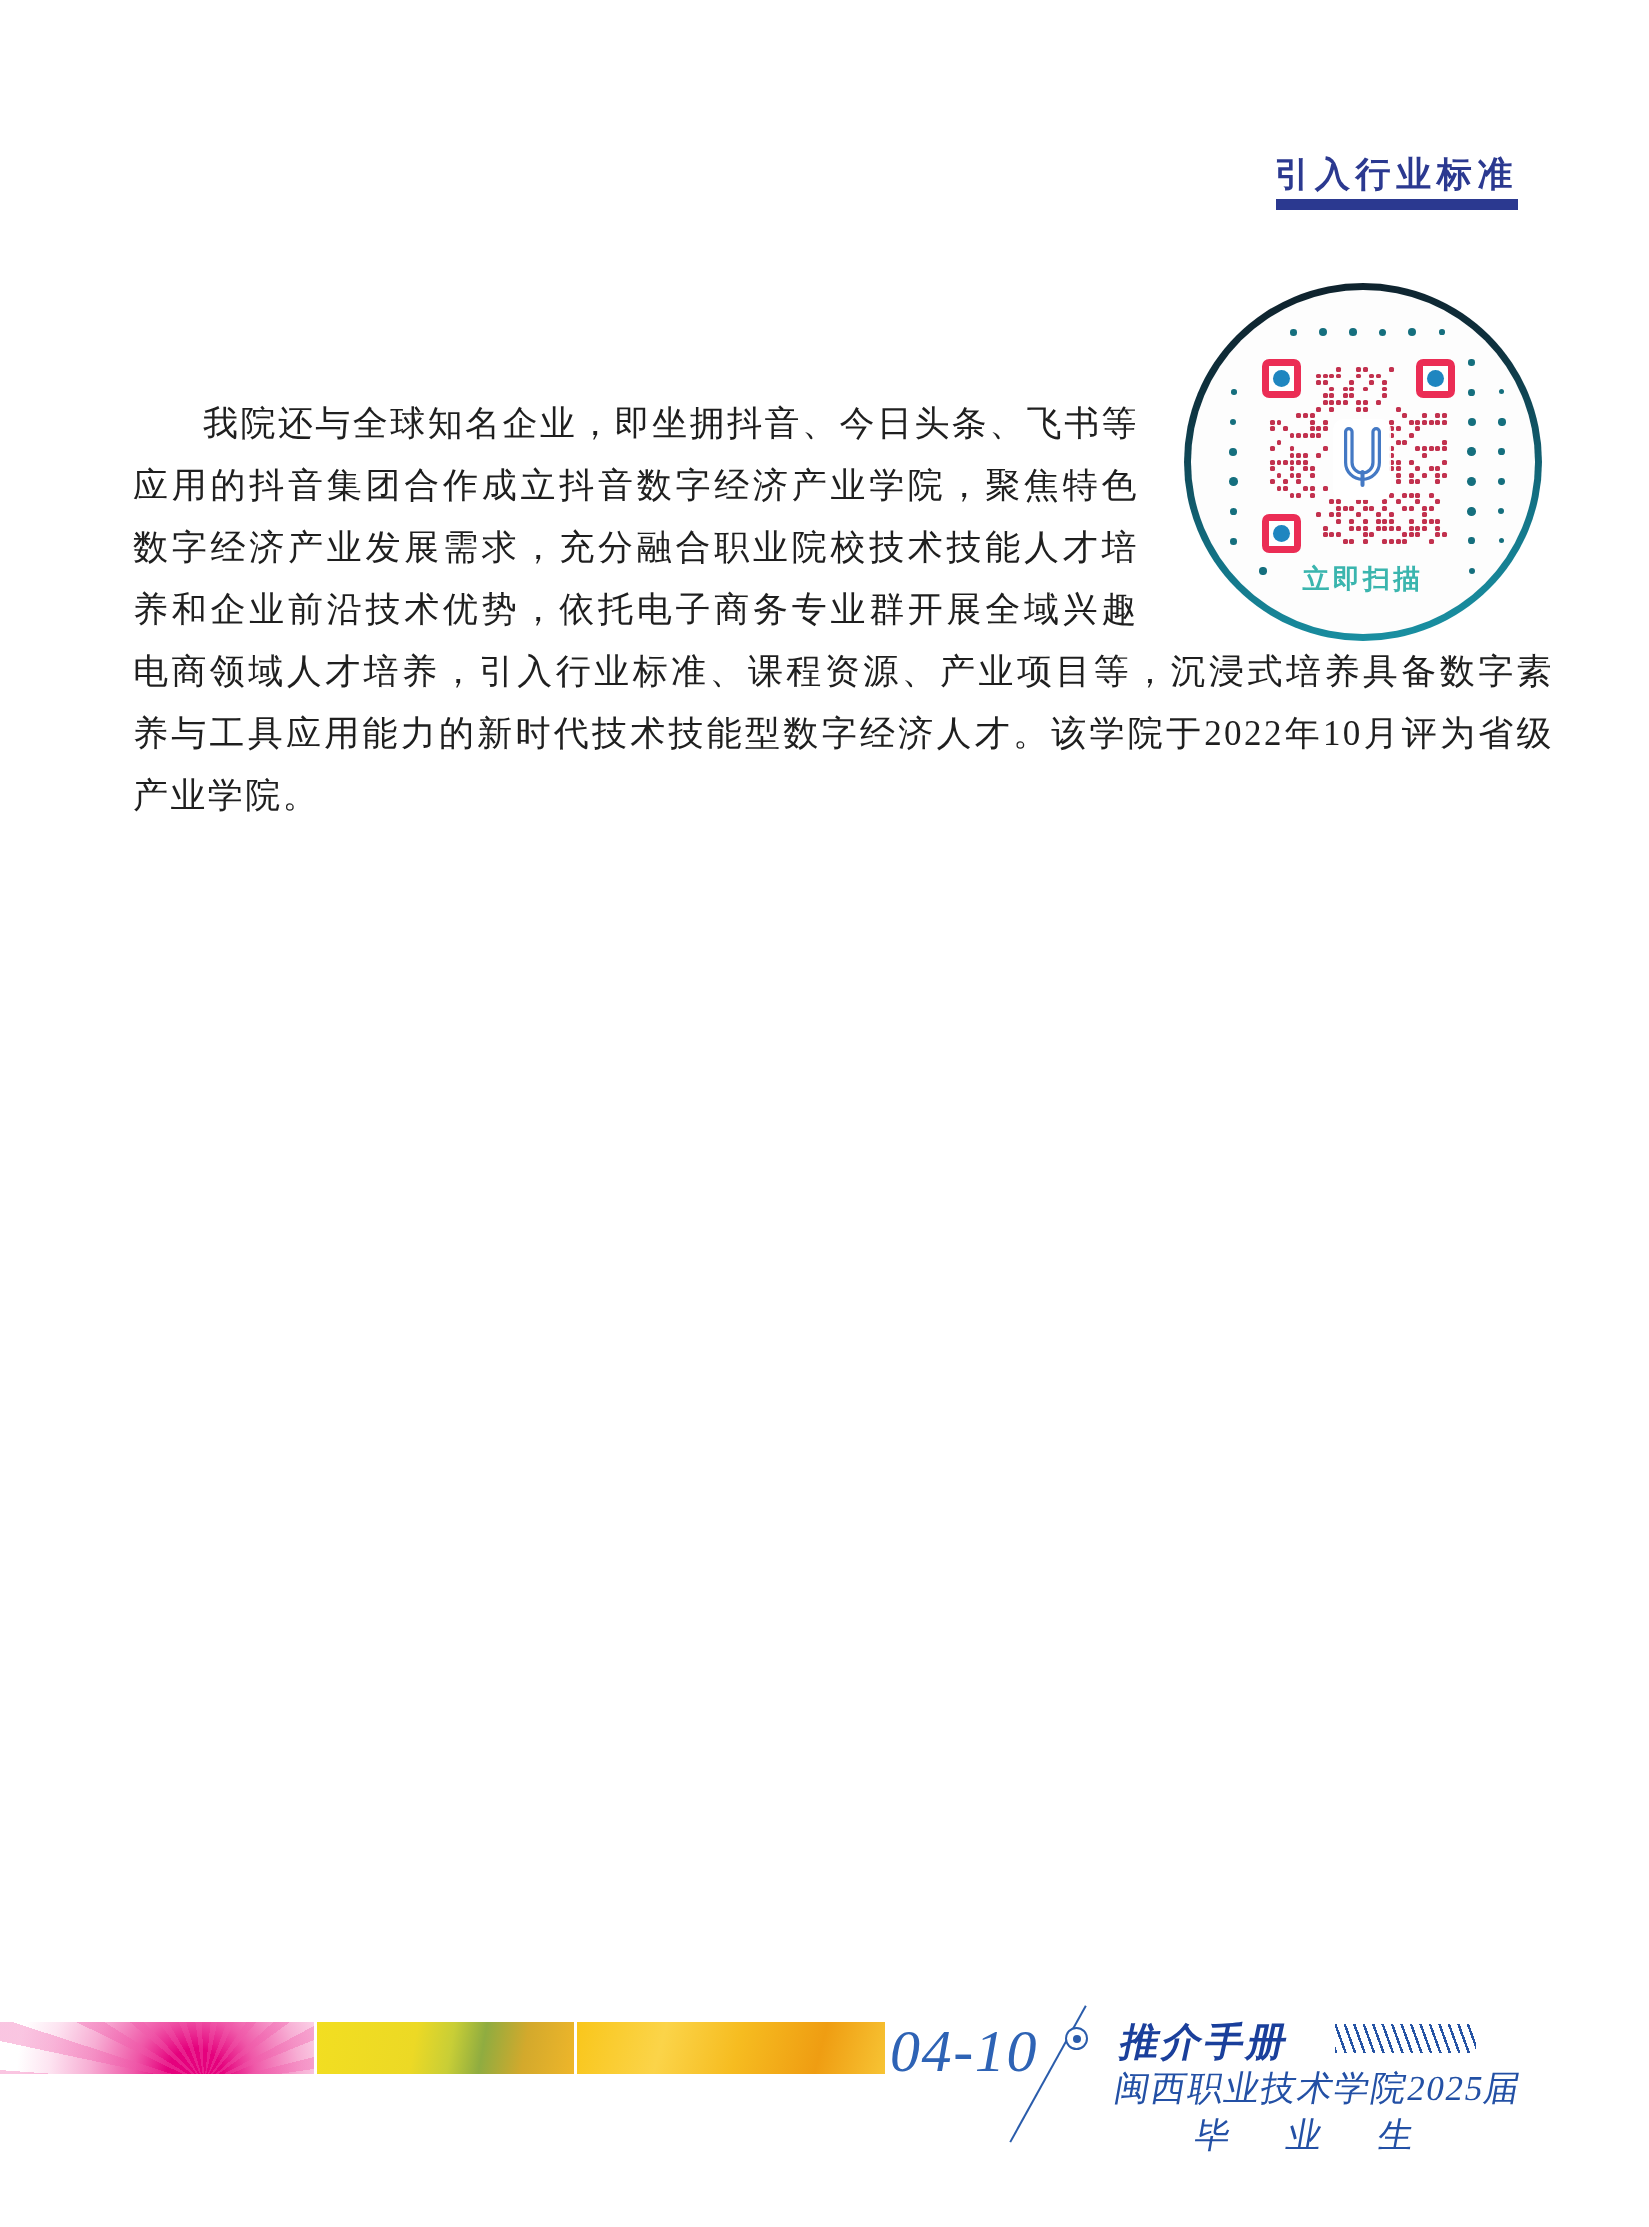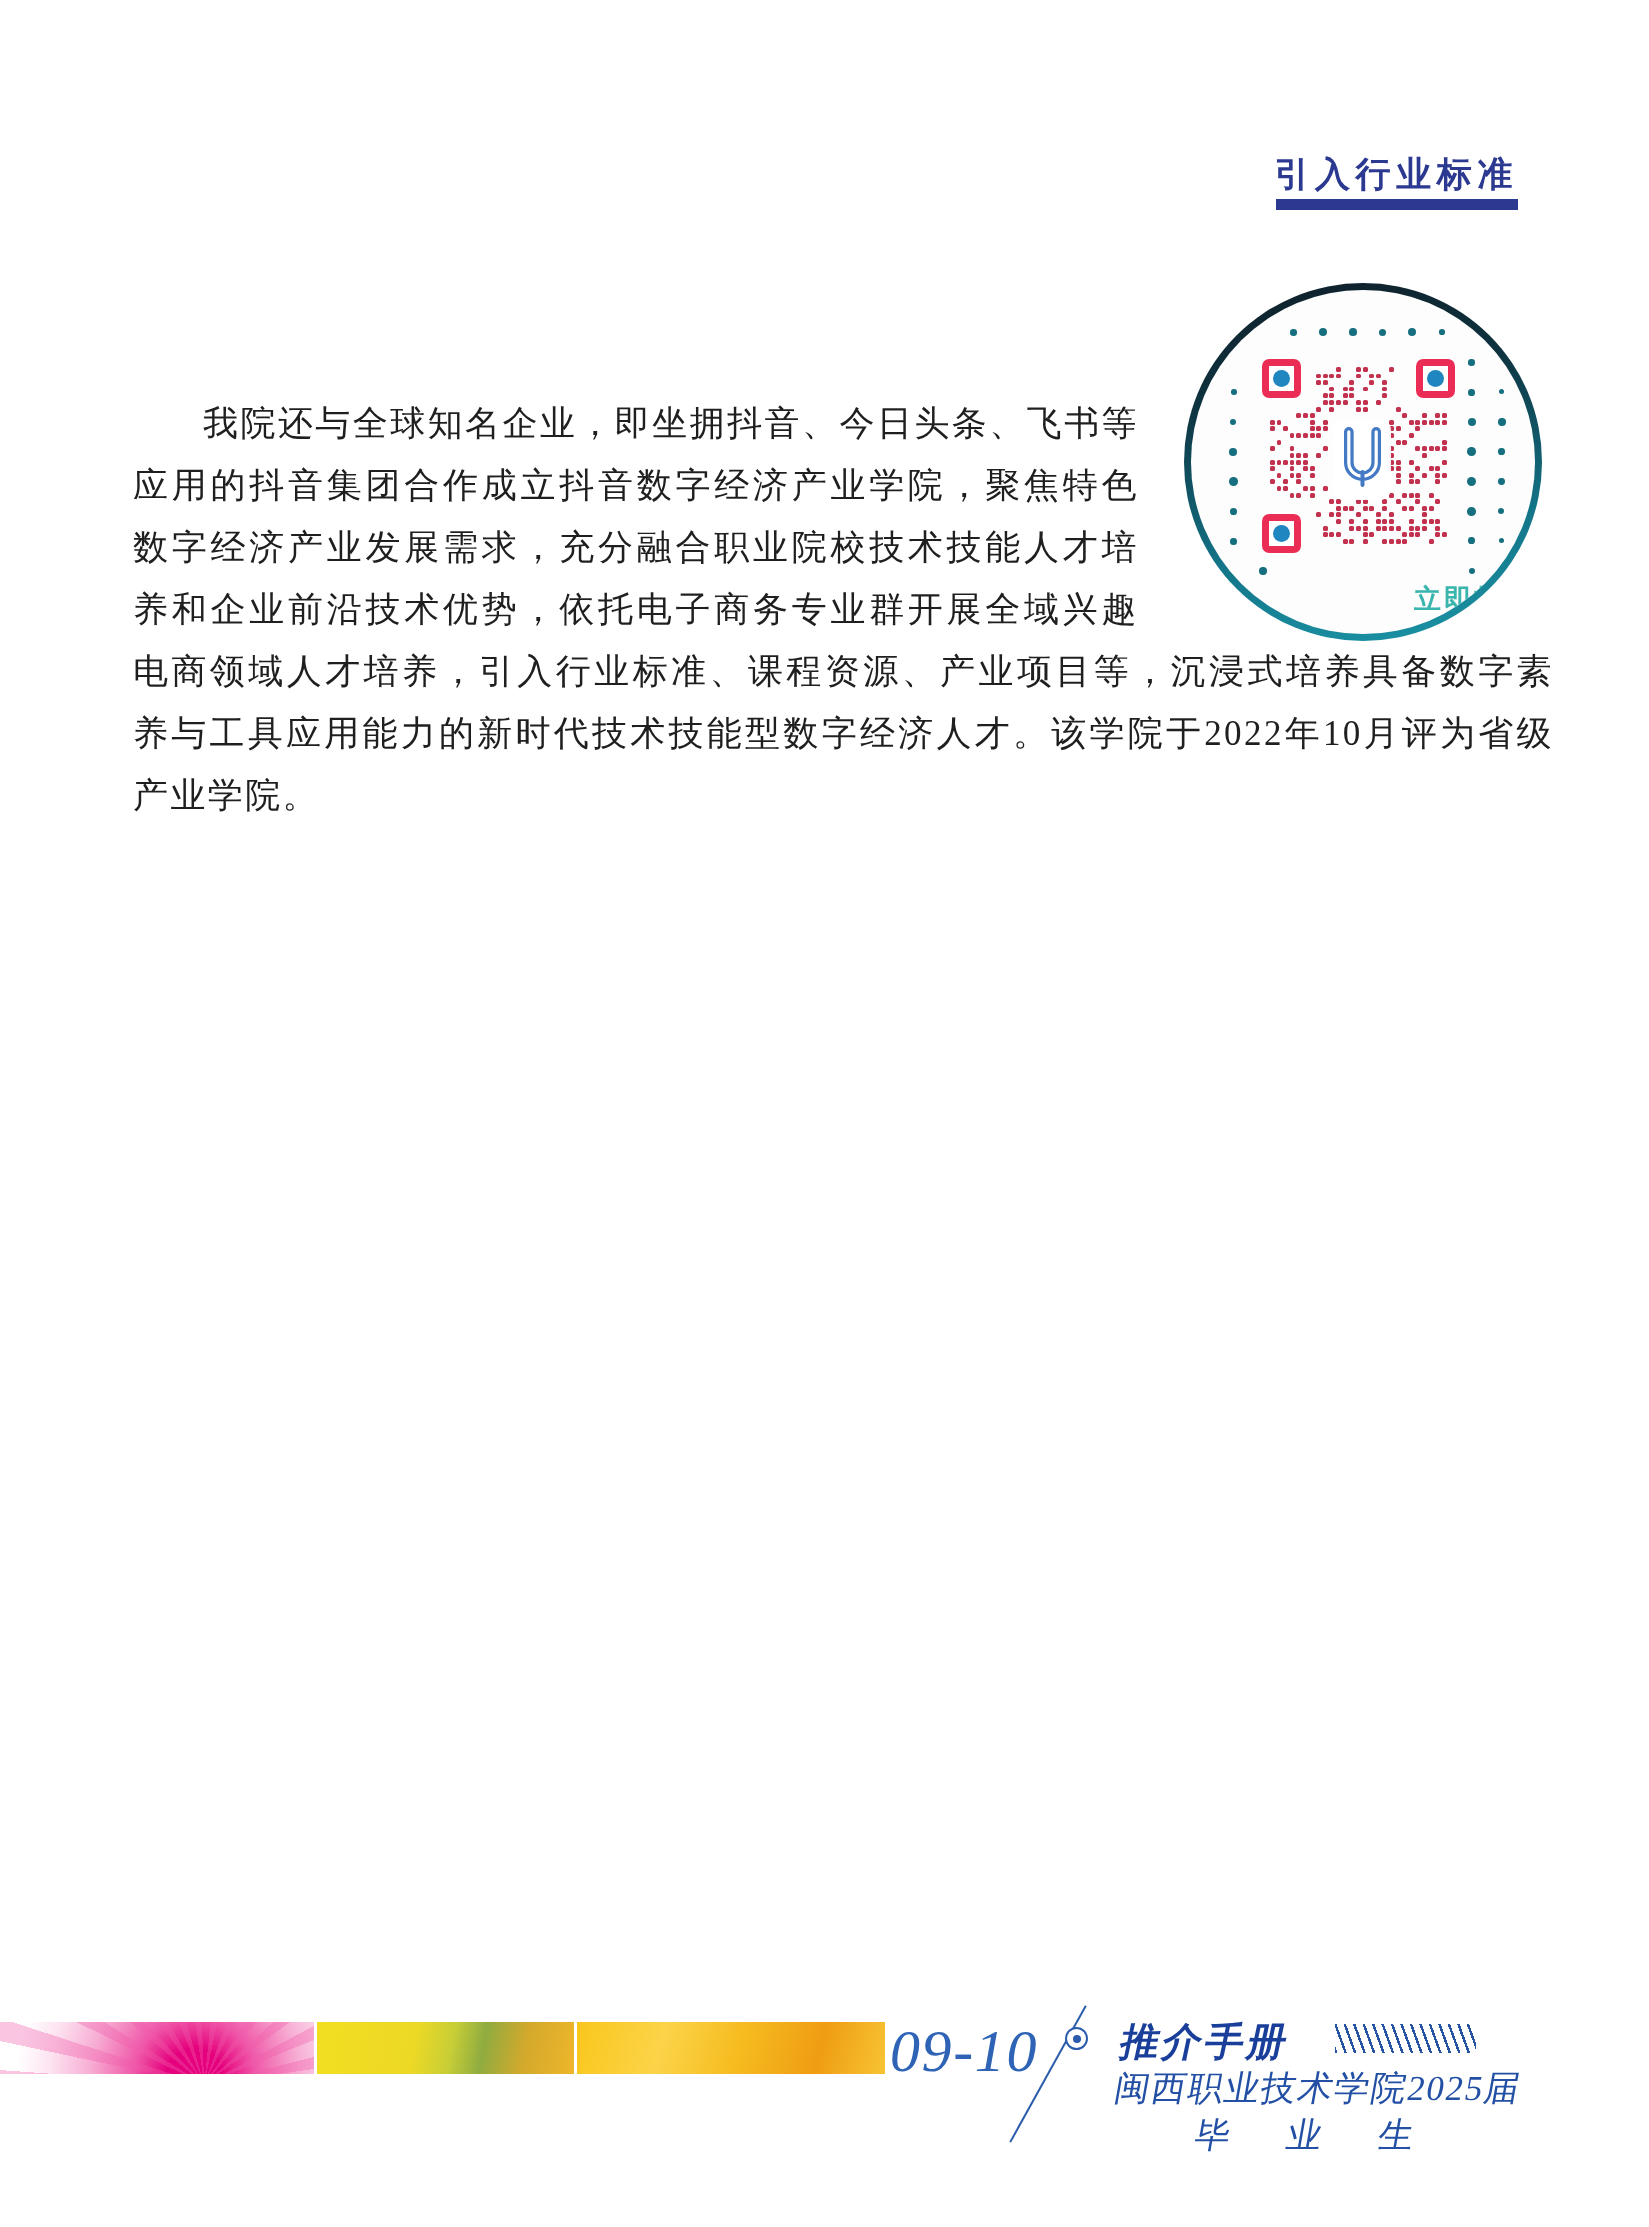--- a/index.html
+++ b/index.html
@@ -57,23 +57,23 @@
   .qr-finder i{
     position:absolute;left:50%;top:50%;width:17.7px;height:17.7px;margin:-8.9px 0 0 -8.9px;
     border-radius:50%;background:#1F86C0;
   }
   .qr-logo{
     position:absolute;left:142px;top:129px;width:58px;height:81px;
     background:rgba(255,255,255,.92);border-radius:11.3px;
     display:flex;align-items:center;justify-content:center;
   }
   .qr-scan-label{
-    position:absolute;left:0;width:100%;top:271px;text-align:right;
+    position:absolute;left:0;width:100%;top:271px;text-align:center;
     font-family:"Liberation Sans","DejaVu Sans",sans-serif;
-    font-weight:bold;font-size:27px;letter-spacing:3.2px;color:#3AB5AE;margin-top:20px;
+    font-weight:bold;font-size:27px;letter-spacing:3.2px;color:#3AB5AE;
   }
   .teal-dot{position:absolute;border-radius:50%;background:#156F7E;}
   
   .photo-strip{position:absolute;left:0;top:2022px;height:52px;display:flex;}
   .strip-seg{height:52px;}
   .seg-flower{
     width:314px;
     background:
       repeating-conic-gradient(from 240deg at 65% 120%,rgba(240,90,170,.35) 0deg 6deg,rgba(255,255,255,0) 6deg 14deg),
       radial-gradient(circle at 62% 105%,#E5017D 0 14%,#ef58a8 30%,#f7aed4 52%,#fde4f1 72%,#ffffff 88%);
@@ -397,21 +397,21 @@
   </div>
 
   <div class="photo-strip">
     <div class="strip-seg seg-flower"></div>
     <div class="strip-seg seg-gap"></div>
     <div class="strip-seg seg-lime"></div>
     <div class="strip-seg seg-gap"></div>
     <div class="strip-seg seg-gold"></div>
   </div>
 
-  <div class="page-number">09-10</div>
+  <div class="page-number">04-10</div>
   <div class="divider-line"></div>
   <div class="divider-marker">
       <i></i>
     </div>
   <div class="booklet-title">推介手册</div>
   <div class="hatch-marks"></div>
   <div class="school-line">闽西职业技术学院2025届</div>
   <div class="graduates-line">毕 业 生</div>
 
 </div>

